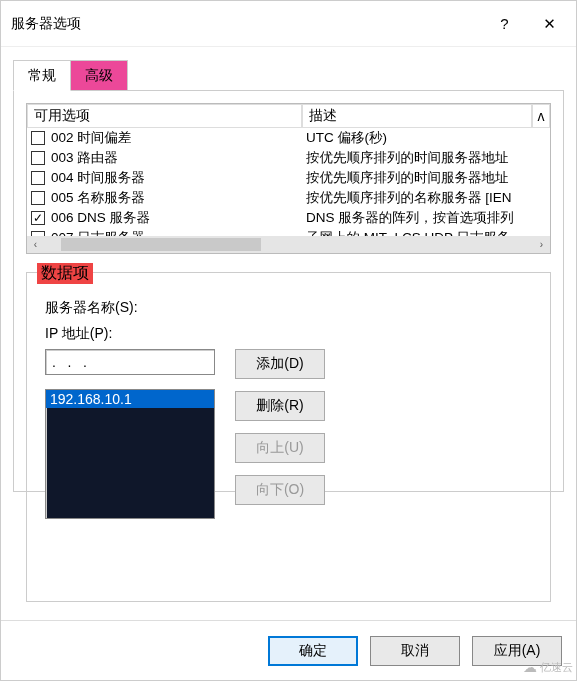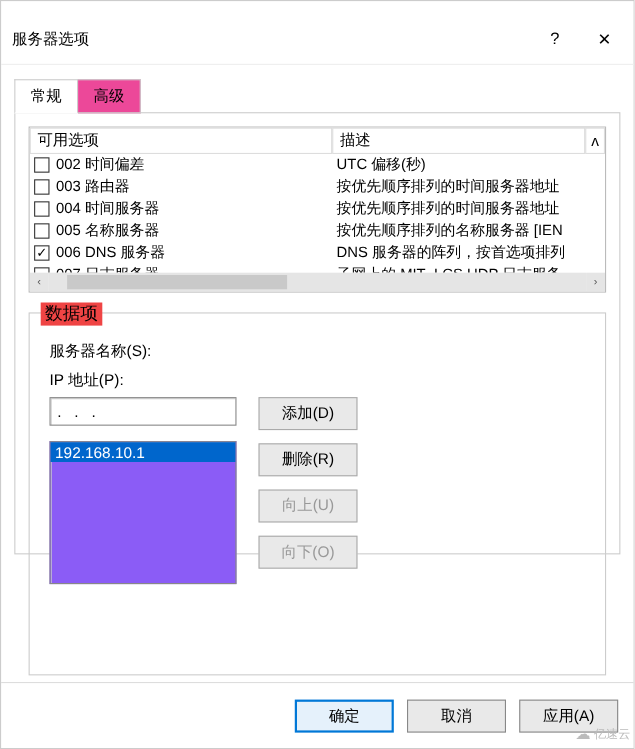--- a/index.html
+++ b/index.html
@@ -1,18 +1,18 @@
 <!DOCTYPE html>
 <html><head>
 <meta charset="utf-8">
 <style>
   * { box-sizing: border-box; font-family: "Microsoft YaHei", "SimSun", sans-serif; }
   body { margin:0; background:#f0f0f0; width:577px; height:681px; overflow:hidden; }
   .window { width:577px; height:681px; background:#fff; border:1px solid #ccc; display:flex; flex-direction:column; }
-  .titlebar { height:46px; display:flex; align-items:center; padding:0 4px 0 10px; font-size:14px; border-bottom:1px solid #eee; position:relative;margin-top:12px; }
+  .titlebar { height:46px; display:flex; align-items:center; padding:0 4px 0 10px; font-size:14px; border-bottom:1px solid #eee; position:relative; }
   .titlebar .title { flex:1; }
   .tbbtn { width:45px; height:30px; display:flex; align-items:center; justify-content:center; font-size:15px; cursor:default; }
   .content { flex:1; padding:12px 12px 0 12px; }
   .tabs { display:flex; }
   .tab { padding:6px 14px 5px; font-size:14px; border:1px solid #ccc; background:#fff; position:relative; top:1px; }
   .tab.active { border-bottom:1px solid #fff; }
   .tab.inactive { background:#ec4899; border-left:none;text-align:right; }
   .tabbody { border:1px solid #ccc; margin-top:0; padding:12px; height:402px; }
   .listbox { border:1px solid #bbb; height:151px; overflow:hidden; position:relative; display:flex; flex-direction:column; }
   .listhead { display:flex; background:#fff; font-size:14px; height:24px; }
@@ -32,21 +32,21 @@
   .fieldset { border:1px solid #ccc; margin-top:18px; padding:18px 18px 22px 18px; position:relative; height:330px; }
   .fieldset .legend { position:absolute; top:-10px; left:10px; background:#ef4444; padding:0 4px; font-size:16px; }
   .lbl { font-size:14px; margin:8px 0 6px 0; display:block; }
   .inrow { display:flex; gap:20px; align-items:flex-start; }
   input.txt { border:1px solid #888; box-shadow:inset 1px 1px 0 #ccc; font-size:14px; padding:4px 6px; }
   .srv { width:360px; height:28px; }
   .ip { width:170px; height:26px; font-size:14px; }
   .btn { width:90px; height:30px; font-size:14px; background:#e9e9e9; border:1px solid #aaa; cursor:default; display:inline-flex; align-items:center; justify-content:center; }
   .btn.disabled { color:#999; }
   .col-rt { display:flex; flex-direction:column; gap:12px; }
-  .iplist { width:170px; height:130px; border:1px solid #888; box-shadow:inset 1px 1px 0 #ccc; background:#8b5cf6; font-size:14px; }
+  .iplist { width:170px; height:130px; border:1px solid #888; box-shadow:inset 1px 1px 0 #ccc; background:#0f172a; font-size:14px; }
   .iplist .sel { background:#0066cc; color:#fff; padding:1px 4px; }
   .footer { height:60px; display:flex; align-items:center; justify-content:flex-end; gap:12px; padding-right:14px; border-top:1px solid #ddd; margin-top:-4px;}
   .fbtn { width:90px; height:30px; font-size:14px; background:#e9e9e9; border:1px solid #888; display:inline-flex; align-items:center; justify-content:center; }
   .fbtn.primary { border:2px solid #0078d7; background:#e5f1fb; }
   .watermark { position:absolute; right:4px; bottom:6px; font-size:11px; color:#bbb; display:flex; align-items:center; gap:3px;}
   .watermark .cloud{ font-size:14px; }
 </style>
 </head>
 <body>
 

